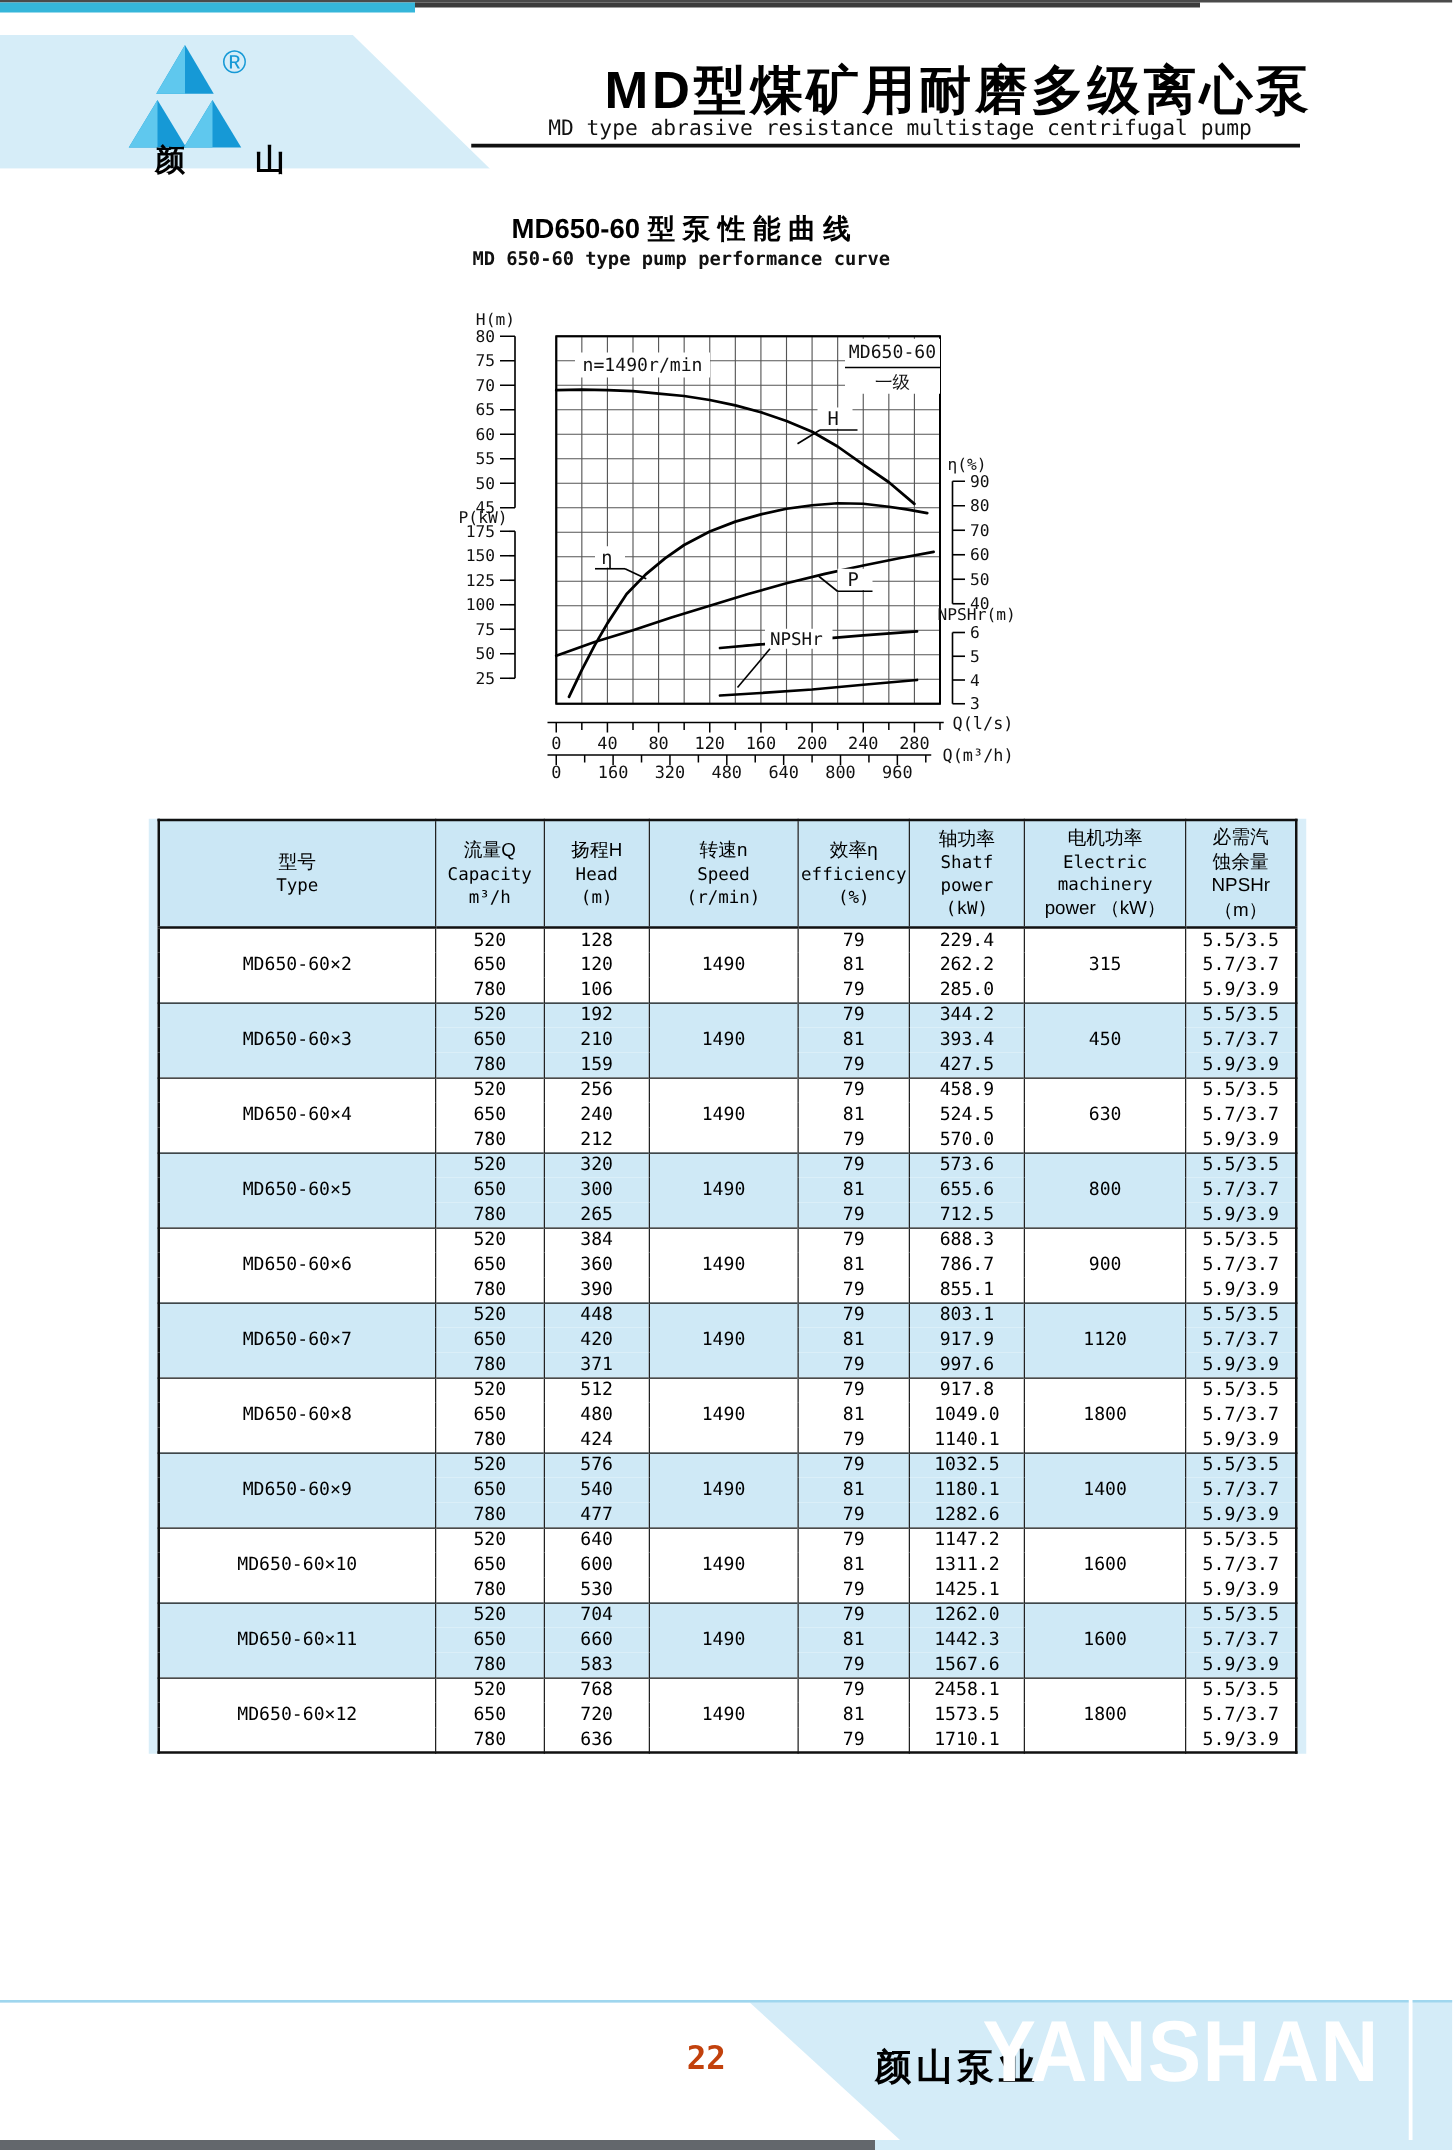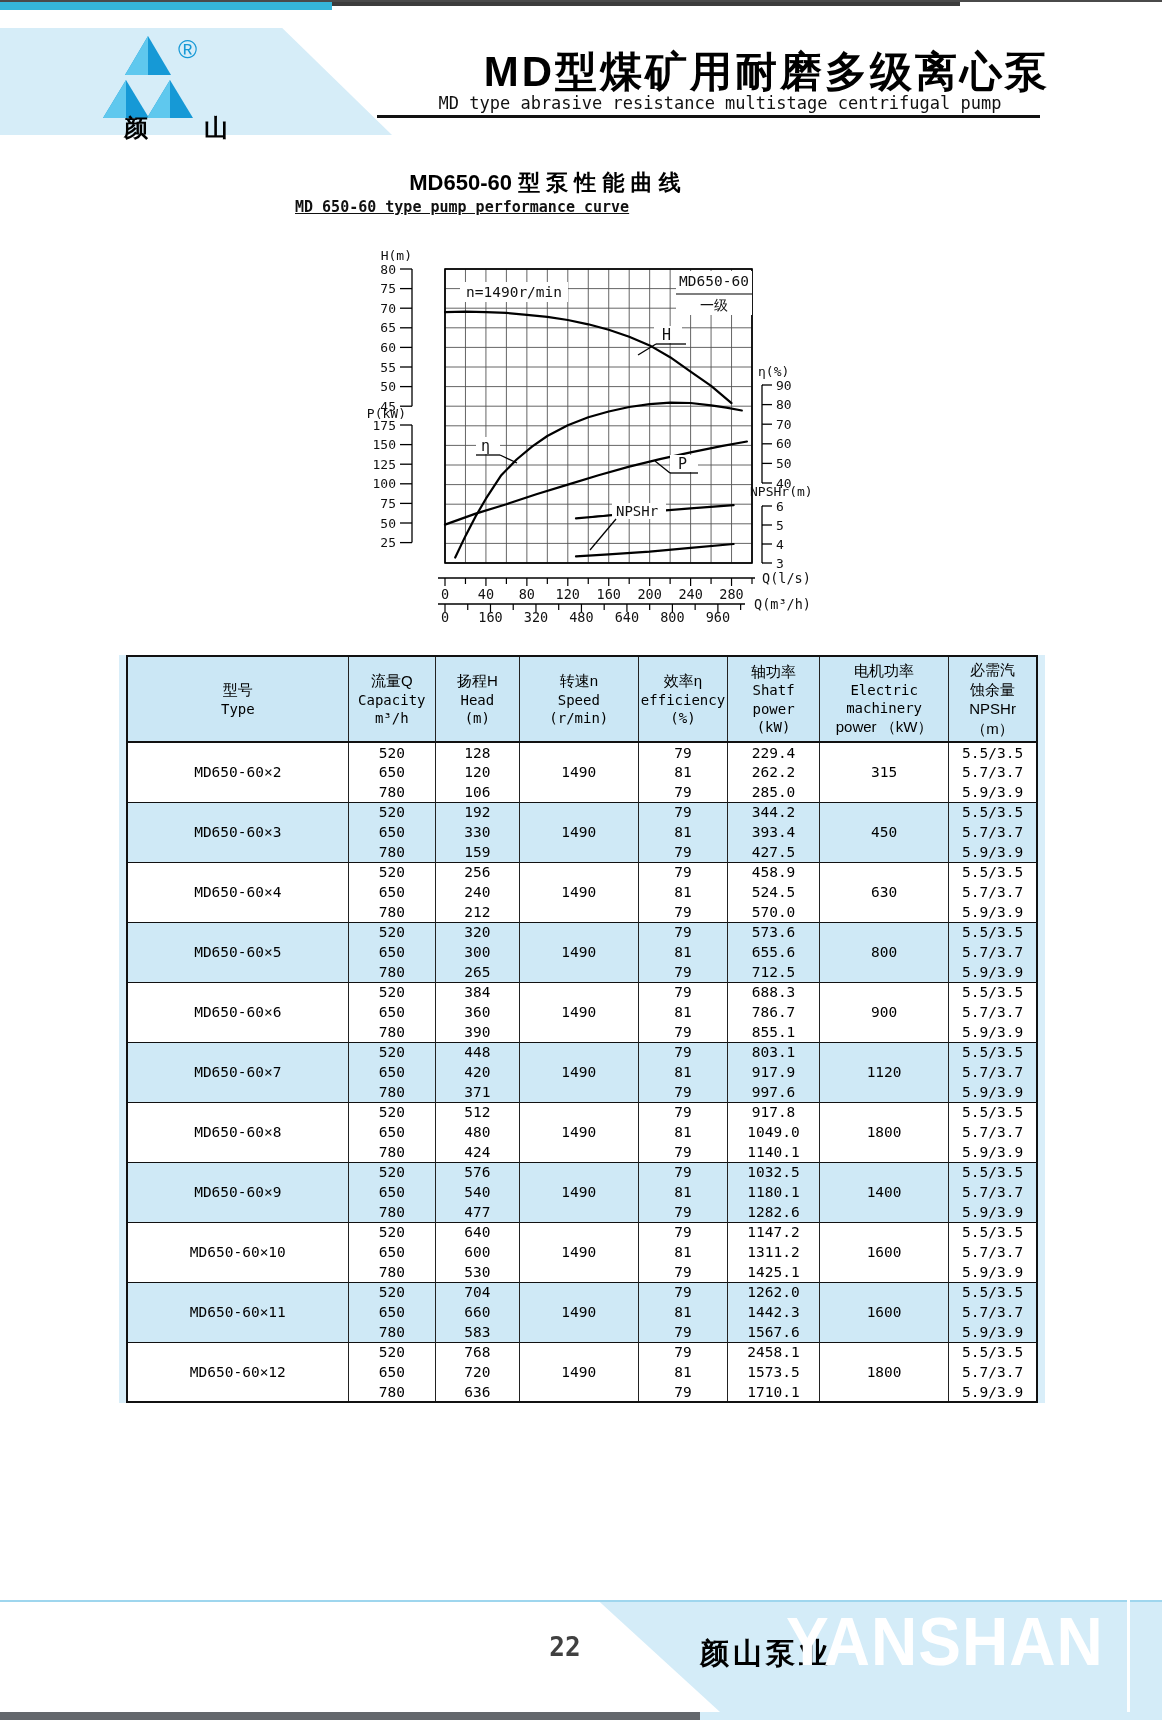--- a/index.html
+++ b/index.html
@@ -19,23 +19,23 @@
                 font-size:42px; font-weight:800; letter-spacing:3px; color:#000;
                 font-family:"Liberation Sans", sans-serif; }
   .sub-title  { position:absolute; left:390px; top:93px; width:660px; text-align:center;
                 font-size:17px; font-weight:400; color:#111;
                 font-family:"DejaVu Sans Mono", monospace; }
   .title-rule { position:absolute; left:377px; top:115px; width:663px; height:3px; background:#111; }
 
   
   .chart-title    { position:absolute; left:295px; top:168px; width:500px; text-align:center;
                     font-size:22px; font-weight:800; color:#000; }
-  .chart-subtitle { position:absolute; left:295px; top:198px; width:500px; 
+  .chart-subtitle { position:absolute; left:295px; top:198px; width:500px; text-align:center;
                     font-size:15px; font-weight:700; color:#111;
-                    font-family:"DejaVu Sans Mono", monospace;text-decoration:underline; }
+                    font-family:"DejaVu Sans Mono", monospace; }
   #chart-svg { position:absolute; left:350px; top:248px; }
   #chart-svg text { font-family:"DejaVu Sans Mono", monospace; fill:#111; }
 
   
   .table-wrap { position:absolute; left:119px; top:655px; width:926px; padding:0 7px; background:#d9eef9; }
   table.spec { width:100%; border-collapse:collapse; table-layout:fixed; background:#fff;
                border:2px solid #111; }
   table.spec th { background:#cbe7f5; border:1px solid #222; border-bottom:2px solid #111;
                   font-weight:500; padding:3px 0; height:66px; vertical-align:middle; }
   table.spec th .h-line { font-size:15px; line-height:1.3; color:#000; }
@@ -48,21 +48,21 @@
   col.c1{width:24.3%} col.c2{width:9.6%} col.c3{width:9.2%} col.c4{width:13.1%}
   col.c5{width:9.8%}  col.c6{width:10.1%} col.c7{width:14.2%} col.c8{width:9.7%}
 
   
   .footer-band  { position:absolute; left:0; top:1600px; width:100%; height:120px;
                   background:#d4ecf8; border-top:2px solid #9fd6ee; }
   .footer-white { position:absolute; left:0; top:1602px; width:720px; height:110px; background:#fff;
                   clip-path:polygon(0 0, 83.3% 0, 100% 100%, 0 100%); }
   .footer-darkbar { position:absolute; left:0; top:1712px; width:700px; height:8px; background:#63676c; }
   .page-number { position:absolute; left:530px; top:1632px; width:70px; text-align:center;
-                 font-size:26px; font-weight:600; color:#404040; font-family:"DejaVu Sans Mono", monospace; }
+                 font-size:26px; font-weight:600; color:#c2410c; font-family:"DejaVu Sans Mono", monospace; }
   .company     { position:absolute; left:700px; top:1634px; width:160px; text-align:left;
                  font-size:29px; font-weight:800; color:#000; letter-spacing:4px; }
   .brand-big   { position:absolute; left:786px; top:1604px; width:380px;
                  font-size:64px; font-weight:900; color:#fff; letter-spacing:1px;
                  transform:scaleY(1.08); font-family:"Liberation Sans", sans-serif; }
   .footer-vline { position:absolute; left:1127px; top:1583px; width:3px; height:129px; background:#fff; }
 </style>
 </head>
 <body>
 
@@ -347,21 +347,21 @@
             <td class="b">520</td>
             <td class="b">192</td>
             <td class="b" rowspan="3">1490</td>
             <td class="b">79</td>
             <td class="b">344.2</td>
             <td class="b" rowspan="3">450</td>
             <td class="b">5.5/3.5</td>
           </tr>
           <tr>
             <td class="b">650</td>
-            <td class="b">330</td>
+            <td class="b">210</td>
             <td class="b">81</td>
             <td class="b">393.4</td>
             <td class="b">5.7/3.7</td>
           </tr>
           <tr>
             <td class="b">780</td>
             <td class="b">159</td>
             <td class="b">79</td>
             <td class="b">427.5</td>
             <td class="b">5.9/3.9</td>

